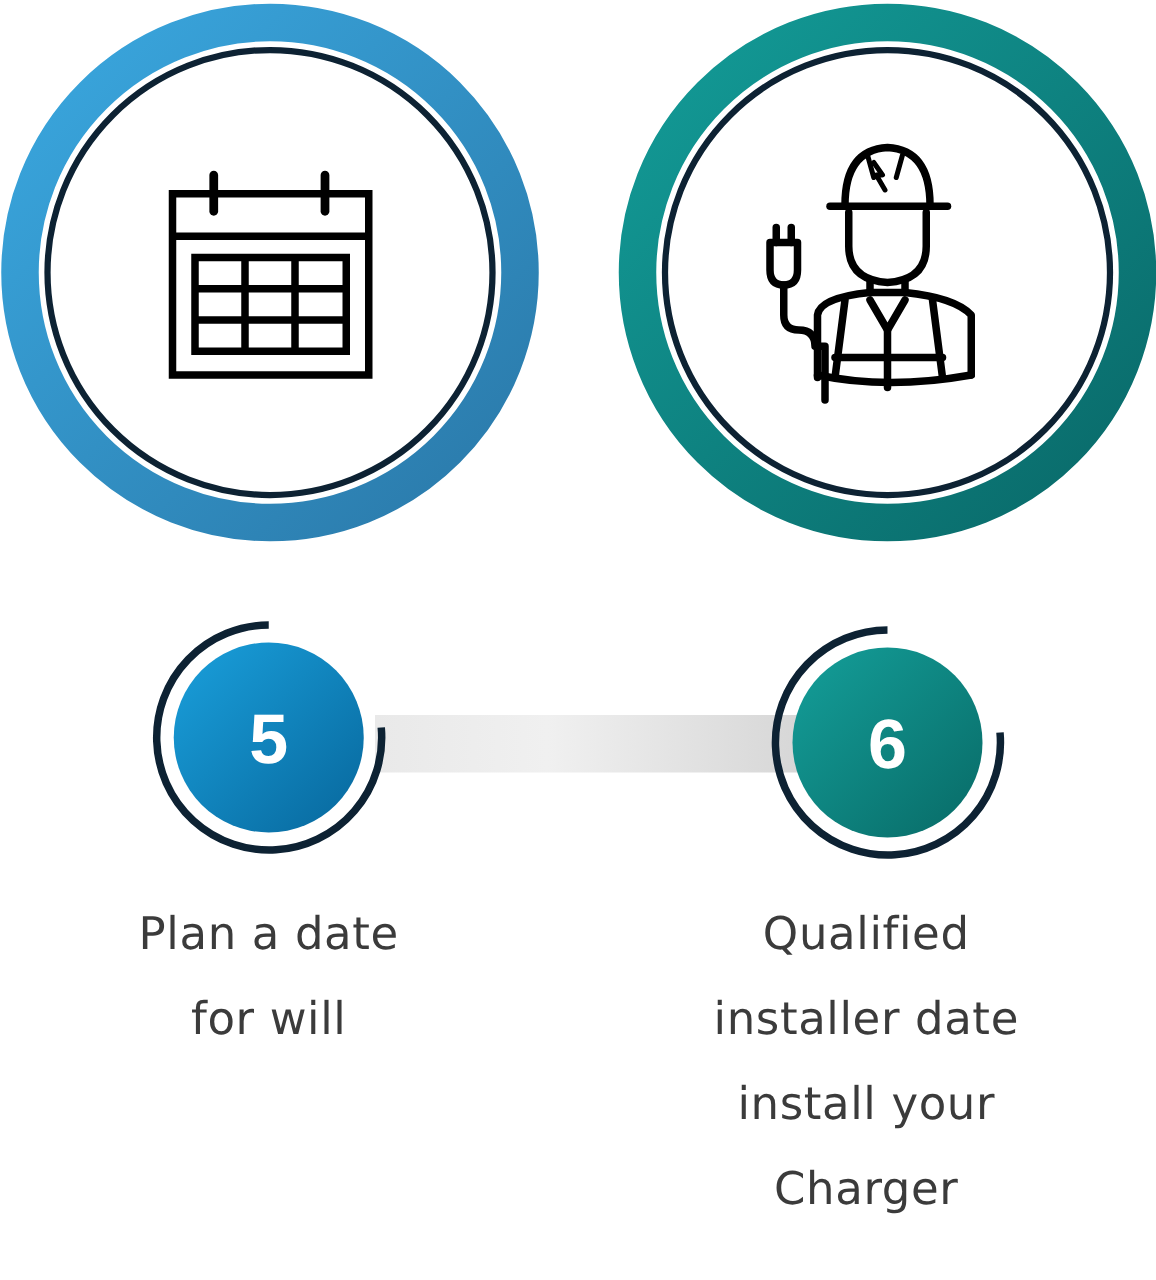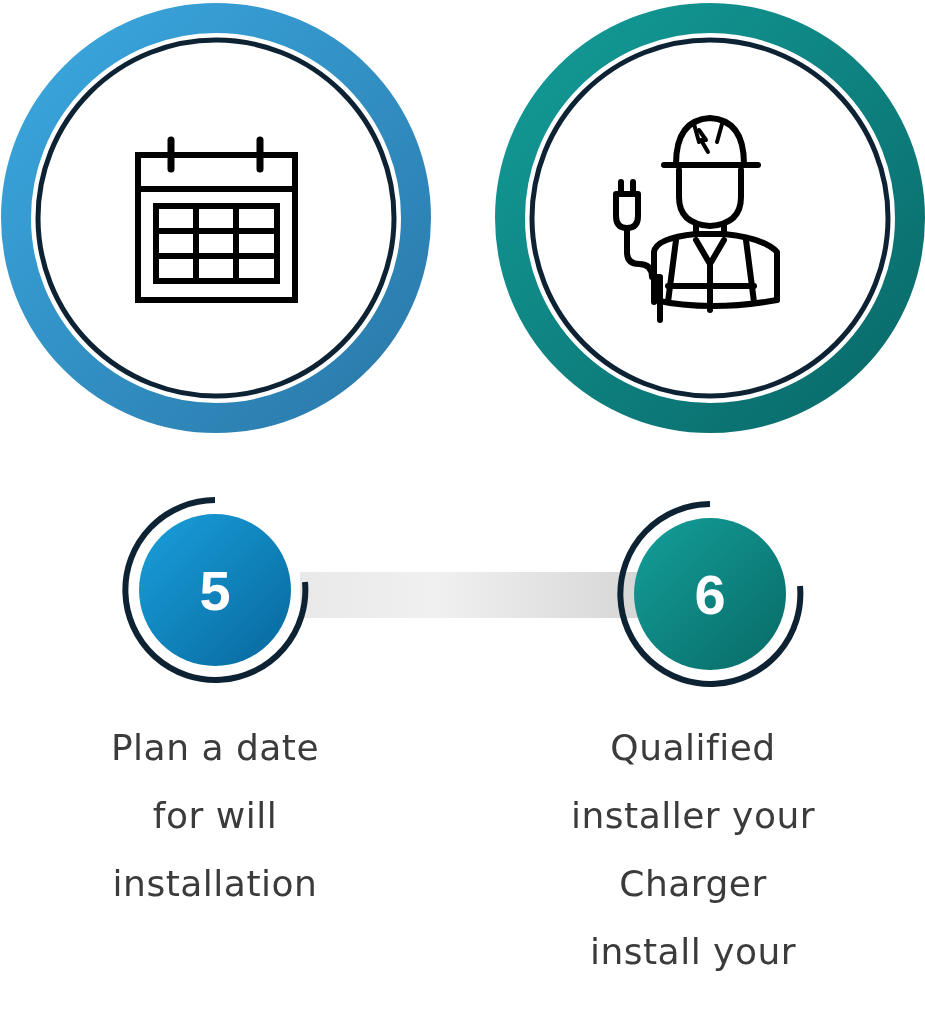--- a/index.html
+++ b/index.html
@@ -117,21 +117,20 @@
     </defs>
     <circle cx="100" cy="100" r="76" fill="url(#bTeal)"></circle>
     <path d="M100 10 A90 90 0 1 0 190 92" fill="none" stroke="#0d2233" stroke-width="6"></path>
   </svg>
   <div class="step-num">6</div>
 </div>
 
 <div class="caption" style="left:15px; top:714px; width:400px;">
   <span>Plan a date</span>
   <span>for will</span>
-  <span>installation</span>
 </div>
 
 <div class="caption" style="left:488px; top:714px; width:410px;">
   <span>Qualified</span>
-  <span>installer your</span>
+  <span>installer date</span>
+  <span>install your</span>
   <span>Charger</span>
-  <span>install your</span>
 </div>
 
 </body></html>

